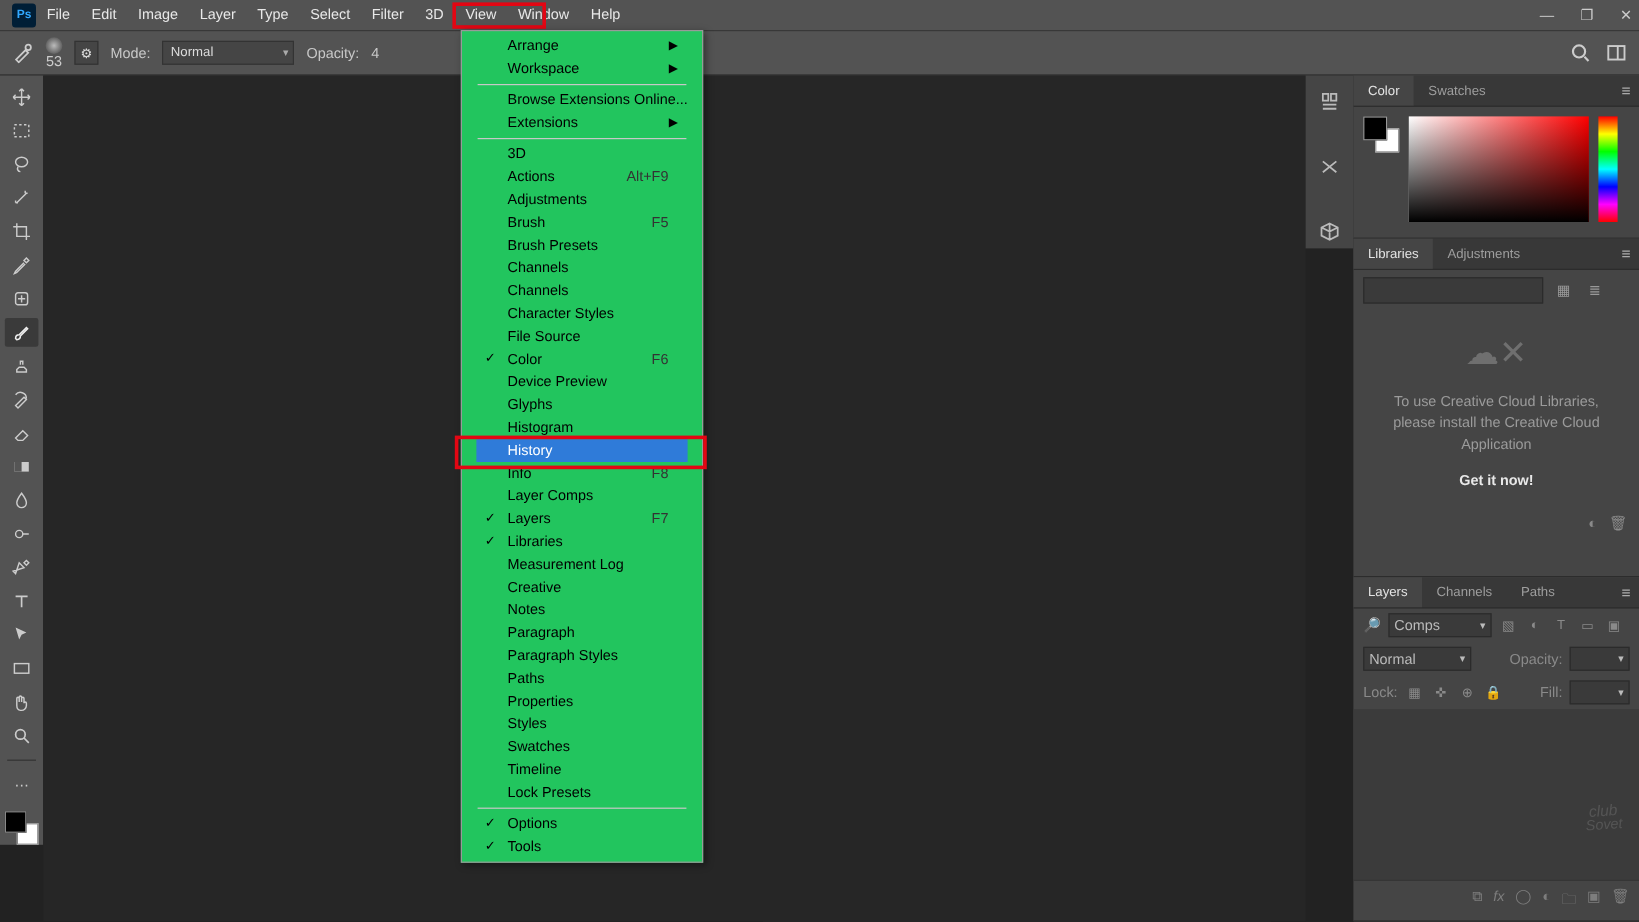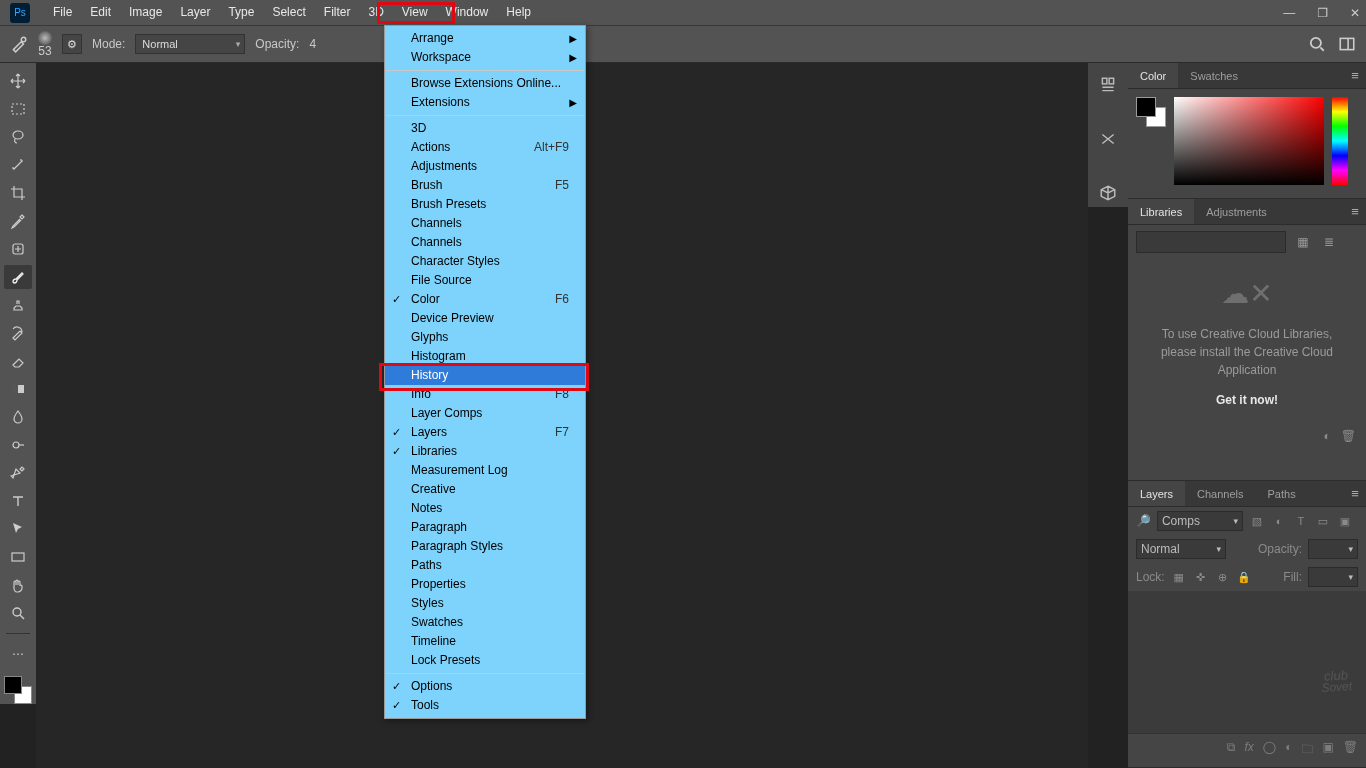--- a/index.html
+++ b/index.html
@@ -1,19 +1,19 @@
 <!DOCTYPE html>
 <html><head>
 <meta charset="utf-8">
 <style>
 *{margin:0;padding:0;box-sizing:border-box;font-family:"Segoe UI",Tahoma,sans-serif;font-size:12px;user-select:none}
 body{background:#222;color:#ccc;width:1366px;height:768px;overflow:hidden;position:relative}
 
 .menubar{height:25px;background:#535353;display:flex;align-items:center;padding-left:10px;position:relative}
-.ps-logo{width:20px;height:20px;background:#001e36;color:#31a8ff;font-weight:normal;font-size:10px;display:flex;align-items:center;justify-content:center;border-radius:3px;margin-right:14px}
+.ps-logo{width:20px;height:20px;background:#001e36;color:#31a8ff;font-weight:bold;font-size:10px;display:flex;align-items:center;justify-content:center;border-radius:3px;margin-right:0}
 .menu-item{padding:0 9px;height:25px;line-height:25px;color:#e8e8e8;cursor:default}
 .red-box-menu{position:absolute;top:2px;left:377px;width:78px;height:22px;border:3px solid #e30613;pointer-events:none}
 .win-controls{position:absolute;right:6px;top:0;display:flex;gap:22px;height:25px;align-items:center;color:#ccc;font-size:14px}
 
 .optbar{height:38px;background:#535353;border-top:1px solid #383838;border-bottom:1px solid #2a2a2a;display:flex;align-items:center;padding:0 10px;gap:10px;color:#ddd}
 .opt-drop{background:#454545;border:1px solid #333;height:20px;padding:0 18px 0 6px;line-height:18px;color:#ddd;position:relative;font-size:11px}
 .opt-drop::after{content:"▾";position:absolute;right:4px;font-size:9px;color:#aaa}
 .opt-label{color:#c8c8c8;font-size:12px}
 .brushchip{display:flex;flex-direction:column;align-items:center;line-height:1;color:#ccc;font-size:10px}
 .brushdot{width:14px;height:14px;border-radius:50%;background:radial-gradient(circle,#bbb 0%,#555 80%,transparent 100%)}
@@ -24,21 +24,21 @@
 .toolbar{position:absolute;top:63px;left:0;width:36px;background:#535353;padding-top:6px;display:flex;flex-direction:column;align-items:center;gap:4px}
 .tl{width:28px;height:24px;display:flex;align-items:center;justify-content:center;color:#ccc;border-radius:2px;position:relative}
 .tl.act{background:#3a3a3a}
 .tl svg{width:16px;height:16px}
 .swatches{margin-top:6px;width:28px;height:28px;position:relative}
 .sw-f{width:18px;height:18px;background:#000;border:1px solid #888;position:absolute;top:0;left:0}
 .sw-b{width:18px;height:18px;background:#fff;border:1px solid #888;position:absolute;bottom:0;right:0}
 
 .canvas{position:absolute;top:63px;left:36px;right:278px;bottom:0;background:#262626}
 
-.dd{position:absolute;top:25px;left:384px;width:202px;background:#7dd3fc;border:1px solid #999;box-shadow:2px 2px 6px rgba(0,0,0,.4);padding:3px 0;color:#000;max-height:720px}
+.dd{position:absolute;top:25px;left:384px;width:202px;background:#22c55e;border:1px solid #999;box-shadow:2px 2px 6px rgba(0,0,0,.4);padding:3px 12px;color:#000;max-height:720px}
 .dd-row{height:19px;line-height:19px;padding:0 22px 0 26px;position:relative;white-space:nowrap;font-size:12px}
 .dd-row.sep{height:1px;background:#c8c8c8;margin:3px 1px;padding:0}
 .dd-row .sc{position:absolute;right:16px;color:#333;font-size:12px}
 .dd-row .arw{position:absolute;right:8px;font-size:10px}
 .dd-row .ck{position:absolute;left:7px;font-size:11px}
 .dd-row.hl{background:#2f7bd9;color:#fff}
 .red-box-history{position:absolute;border:3px solid #e30613;pointer-events:none;left:379px;top:363px;width:210px;height:28px}
 
 .dockstrip{position:absolute;top:63px;right:238px;width:40px;background:#454545;display:flex;flex-direction:column;align-items:center;padding-top:8px;gap:26px}
 .ds-btn{width:30px;height:28px;display:flex;align-items:center;justify-content:center;color:#bbb}

